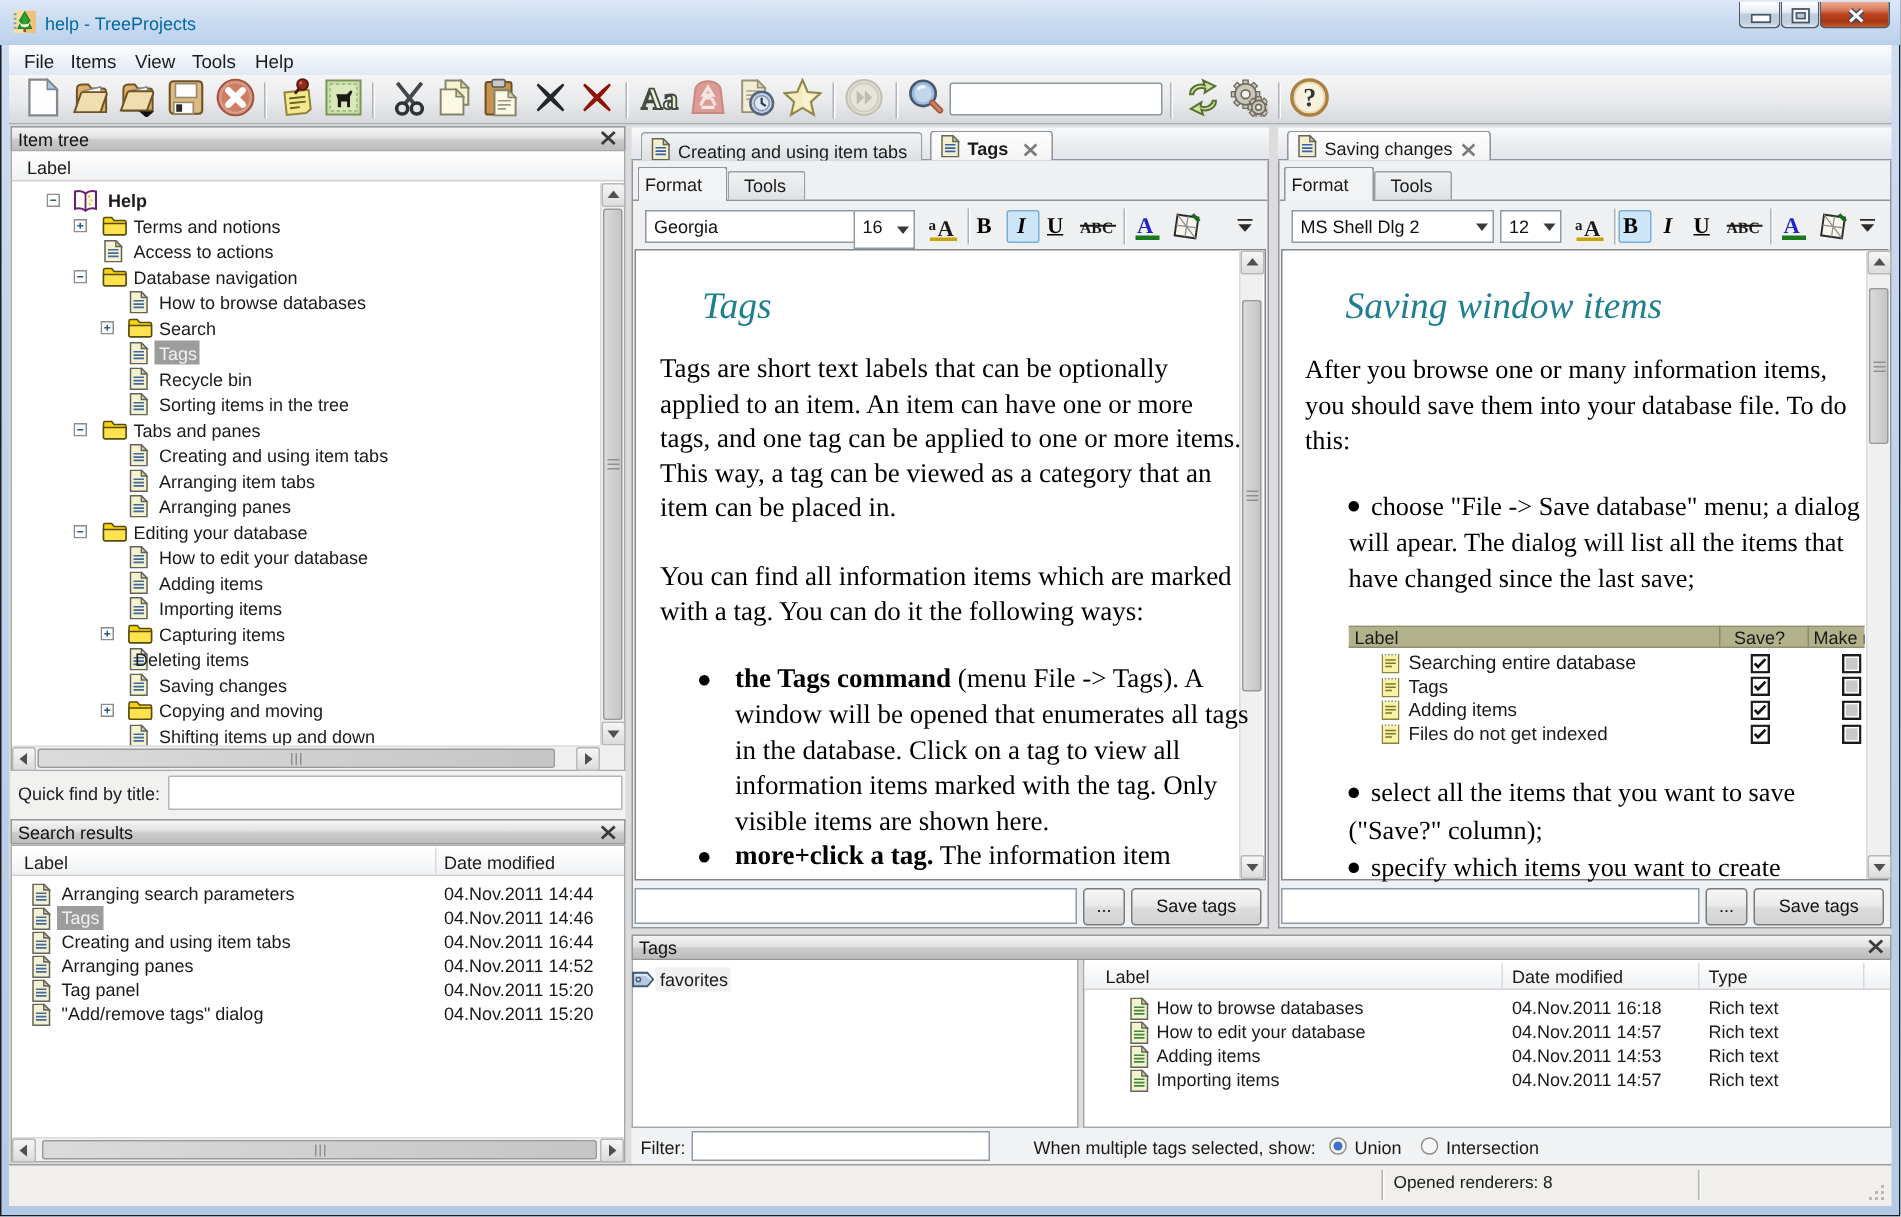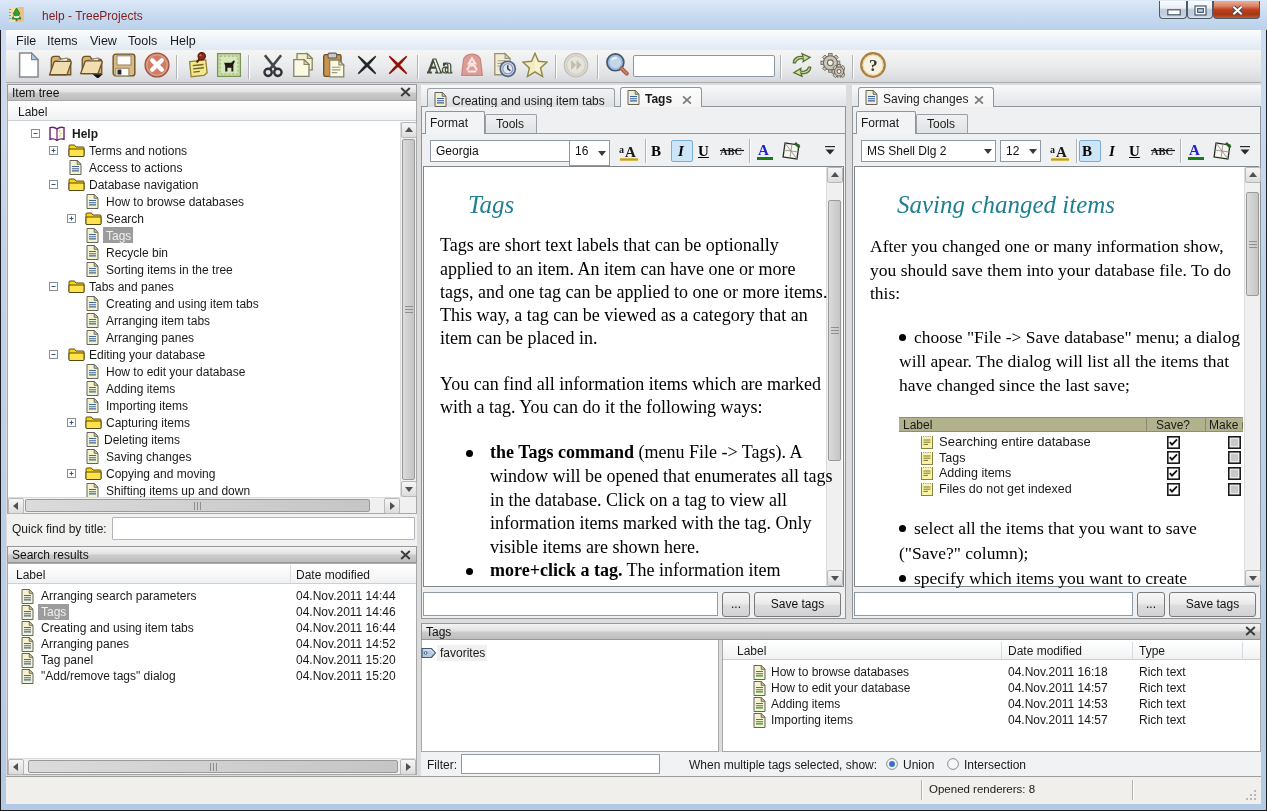--- a/index.html
+++ b/index.html
@@ -26,21 +26,21 @@
 <div class="abs" style="left:0;top:0;width:1267px;height:811px;background:linear-gradient(180deg,#cfdff3 0%,#c0d4ec 30%,#b3cae7 100%);border:1px solid #1d1d1d"></div>
 <div class="abs" style="left:0;top:0;width:1267px;height:30px;background:linear-gradient(180deg,#dce8f7 0%,#c8daf0 55%,#bad0ea 100%)"></div>
 <svg class="abs" style="left:9px;top:7px" width="15" height="15" viewBox="0 0 15 15">
 <rect x="0" y="0" width="15" height="15" fill="#f2e0a2"></rect>
 <rect x="8" y="0" width="7" height="15" fill="#eec27e"></rect>
 <path d="M0 2.5 h2 M0 5.5 h2 M0 8.5 h2 M0 11.5 h2" stroke="#7a9cc8" stroke-width="1.2"></path>
 <path d="M7.5 1 L11 7 H9.5 L12 12 H3 L5.5 7 H4 Z" fill="#2fa32f" stroke="#1d7a1d" stroke-width=".8"></path>
 <path d="M4.2 8.2 C5.5 9.6 9.5 9.6 10.8 8.2 L10 10.4 C8.5 11.4 6.5 11.4 5 10.4 Z" fill="#fff"></path>
 <rect x="6.6" y="12" width="1.8" height="2.4" fill="#8a5a28"></rect>
 </svg>
-<div class="t12" style="left:42px;top:9px;color:#7f1d1d">help - TreeProjects</div>
+<div class="t12" style="left:30px;top:9px;color:#0369a1">help - TreeProjects</div>
 <div class="abs" style="left:1159px;top:0;width:102px;height:19px"></div>
 <div class="abs" style="left:1159px;top:1px;width:28px;height:18px;background:linear-gradient(180deg,#fdfeff 0%,#e8eef5 40%,#bfccdb 52%,#c3d0df 85%,#dbe5ef 100%);border:1px solid #4c5a69;border-top:none;border-radius:0 0 4px 4px"></div>
 <div class="abs" style="left:1187px;top:1px;width:26px;height:18px;background:linear-gradient(180deg,#fdfeff 0%,#e8eef5 40%,#bfccdb 52%,#c3d0df 85%,#dbe5ef 100%);border:1px solid #4c5a69;border-top:none;border-radius:0 0 4px 4px"></div>
 <div class="abs" style="left:1213px;top:1px;width:47px;height:18px;background:linear-gradient(180deg,#efae97 0%,#d97e5f 32%,#c04220 50%,#a43711 78%,#c05a2e 100%);border:1px solid #4c5a69;border-top:none;border-radius:0 0 4px 4px"></div>
 <svg class="abs" style="left:1167px;top:9px" width="14" height="7" viewBox="0 0 14 7">
     <rect x=".8" y=".8" width="12.4" height="5" fill="#fdfdfd" stroke="#46566b" stroke-width="1.2"></rect>
   </svg>
 <svg class="abs" style="left:1194px;top:5px" width="13" height="11" viewBox="0 0 13 11">
     <rect x="1" y="1" width="11" height="9" fill="#fdfdfd" stroke="#46566b" stroke-width="1.2"></rect>
     <rect x="3.6" y="3.6" width="5.8" height="3.8" fill="#b9c9dd" stroke="#46566b" stroke-width="1.1"></rect>
@@ -331,21 +331,21 @@
 <svg class="abs" style="left:85.0px;top:415.5px" width="17" height="14" viewBox="0 0 17 14">
 <path d="M1 3.5 V2 a1 1 0 0 1 1-1 h4.5 l1.5 2 H15 a1 1 0 0 1 1 1 v7.5 a1 1 0 0 1 -1 1 H2 a1 1 0 0 1 -1-1 Z" fill="#ffd40a" stroke="#554a10" stroke-width="1"></path>
 <path d="M1 5 h15 v6.5 a1 1 0 0 1 -1 1 H2 a1 1 0 0 1 -1-1 Z" fill="#ffe24e" stroke="#554a10" stroke-width="1"></path>
 </svg>
 <div class="t12" style="left:106px;top:415.5px;">Capturing items</div>
 <svg class="abs" style="left:86.0px;top:432.0px" width="13" height="15" viewBox="0 0 13 15">
 <path d="M1 .5 H8.2 L12 4.3 V14.5 H1 Z" fill="#f5f2d0" stroke="#63635a" stroke-width="1"></path>
 <path d="M8.2 .5 V4.3 H12 Z" fill="#d4d1a8" stroke="#63635a" stroke-width=".9"></path>
 <path d="M3 6.5 H10 M3 8.7 H10 M3 10.9 H10" stroke="#41679c" stroke-width="1.1"></path>
 </svg>
-<div class="t12" style="left:104px;top:432.5px;">Deleting items</div>
+<div class="t12" style="left:90px;top:432.5px;">Deleting items</div>
 <svg class="abs" style="left:86.0px;top:449.0px" width="13" height="15" viewBox="0 0 13 15">
 <path d="M1 .5 H8.2 L12 4.3 V14.5 H1 Z" fill="#f5f2d0" stroke="#63635a" stroke-width="1"></path>
 <path d="M8.2 .5 V4.3 H12 Z" fill="#d4d1a8" stroke="#63635a" stroke-width=".9"></path>
 <path d="M3 6.5 H10 M3 8.7 H10 M3 10.9 H10" stroke="#41679c" stroke-width="1.1"></path>
 </svg>
 <div class="t12" style="left:106px;top:449.5px;">Saving changes</div>
 <svg class="abs" style="left:67px;top:469.0px" width="9" height="9" viewBox="0 0 9 9">
 <rect x=".5" y=".5" width="8" height="8" fill="#fdfdfd" stroke="#8d8d8d"></rect>
     <path d="M4.5 2.5 V6.5 M2.5 4.5 H6.5" stroke="#2d5a88" stroke-width="1"></path>
   </svg>
@@ -627,22 +627,22 @@
     </div>
     <div class="sbtn" style="left:0;top:403px">
       <svg width="16" height="16">
         <path d="M8 11 L12 6 H4 Z" fill="#505050"></path>
       </svg>
     </div>
     <div class="sthumb" style="left:1px;top:25px;width:13px;height:104px">
       <div class="grip" style="top:48px"></div>
     </div>
   </div>
-<div class="serif" style="left:897px;top:191px;font-size:25px;font-style:italic;color:#1f7f90">Saving changed items</div>
-<div class="serif" style="left:870px;top:236px;font-size:17.5px">After you changed one or many information show,</div>
+<div class="serif" style="left:897px;top:191px;font-size:25px;font-style:italic;color:#1f7f90">Saving window items</div>
+<div class="serif" style="left:870px;top:236px;font-size:17.5px">After you browse one or many information items,</div>
 <div class="serif" style="left:870px;top:260px;font-size:17.5px">you should save them into your database file. To do</div>
 <div class="serif" style="left:870px;top:283px;font-size:17.5px">this:</div>
 <div class="serif" style="left:914px;top:327px;font-size:17.5px">choose "File -&gt; Save database" menu; a dialog</div>
 <div class="serif" style="left:899px;top:351px;font-size:17.5px">will apear. The dialog will list all the items that</div>
 <div class="serif" style="left:899px;top:375px;font-size:17.5px">have changed since the last save;</div>
 <div class="serif" style="left:914px;top:518px;font-size:17.5px">select all the items that you want to save</div>
 <div class="serif" style="left:899px;top:543px;font-size:17.5px">("Save?" column);</div>
 <div class="serif" style="left:914px;top:568px;font-size:17.5px">specify which items you want to create</div>
 <div class="abs" style="left:899px;top:334px;width:7px;height:7px;border-radius:50%;background:#000"></div>
 <div class="abs" style="left:899px;top:525px;width:7px;height:7px;border-radius:50%;background:#000"></div>

